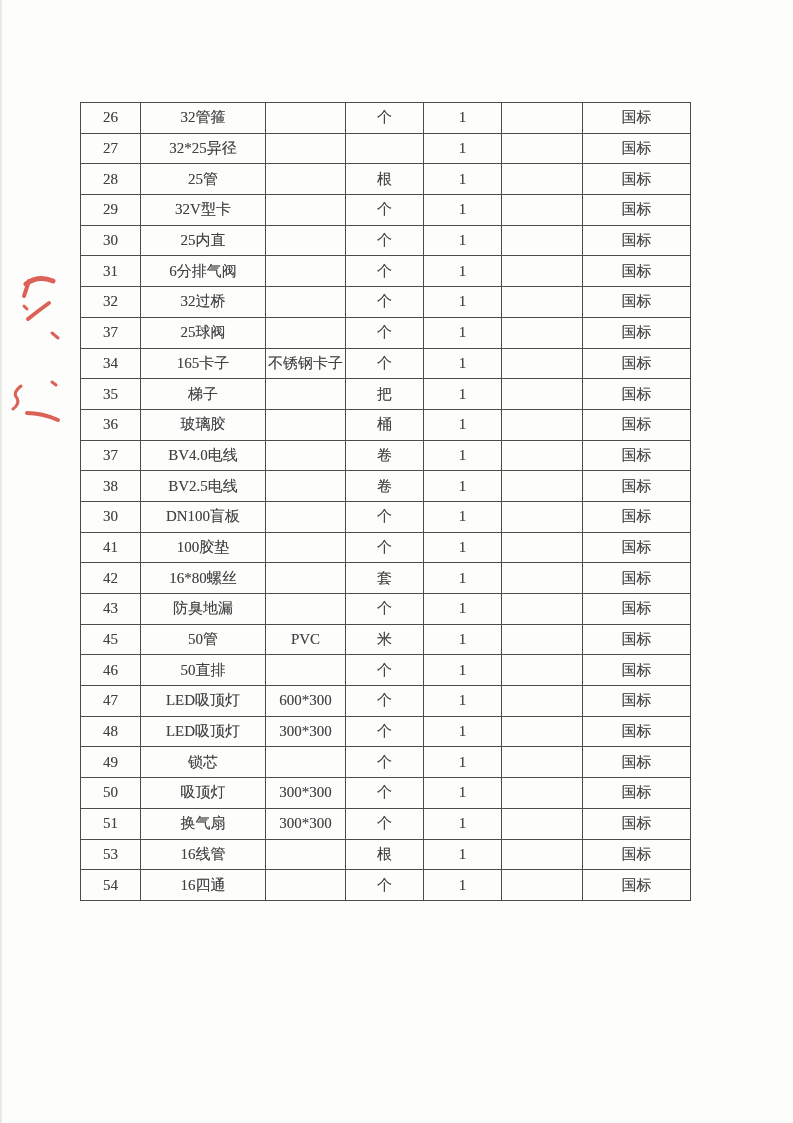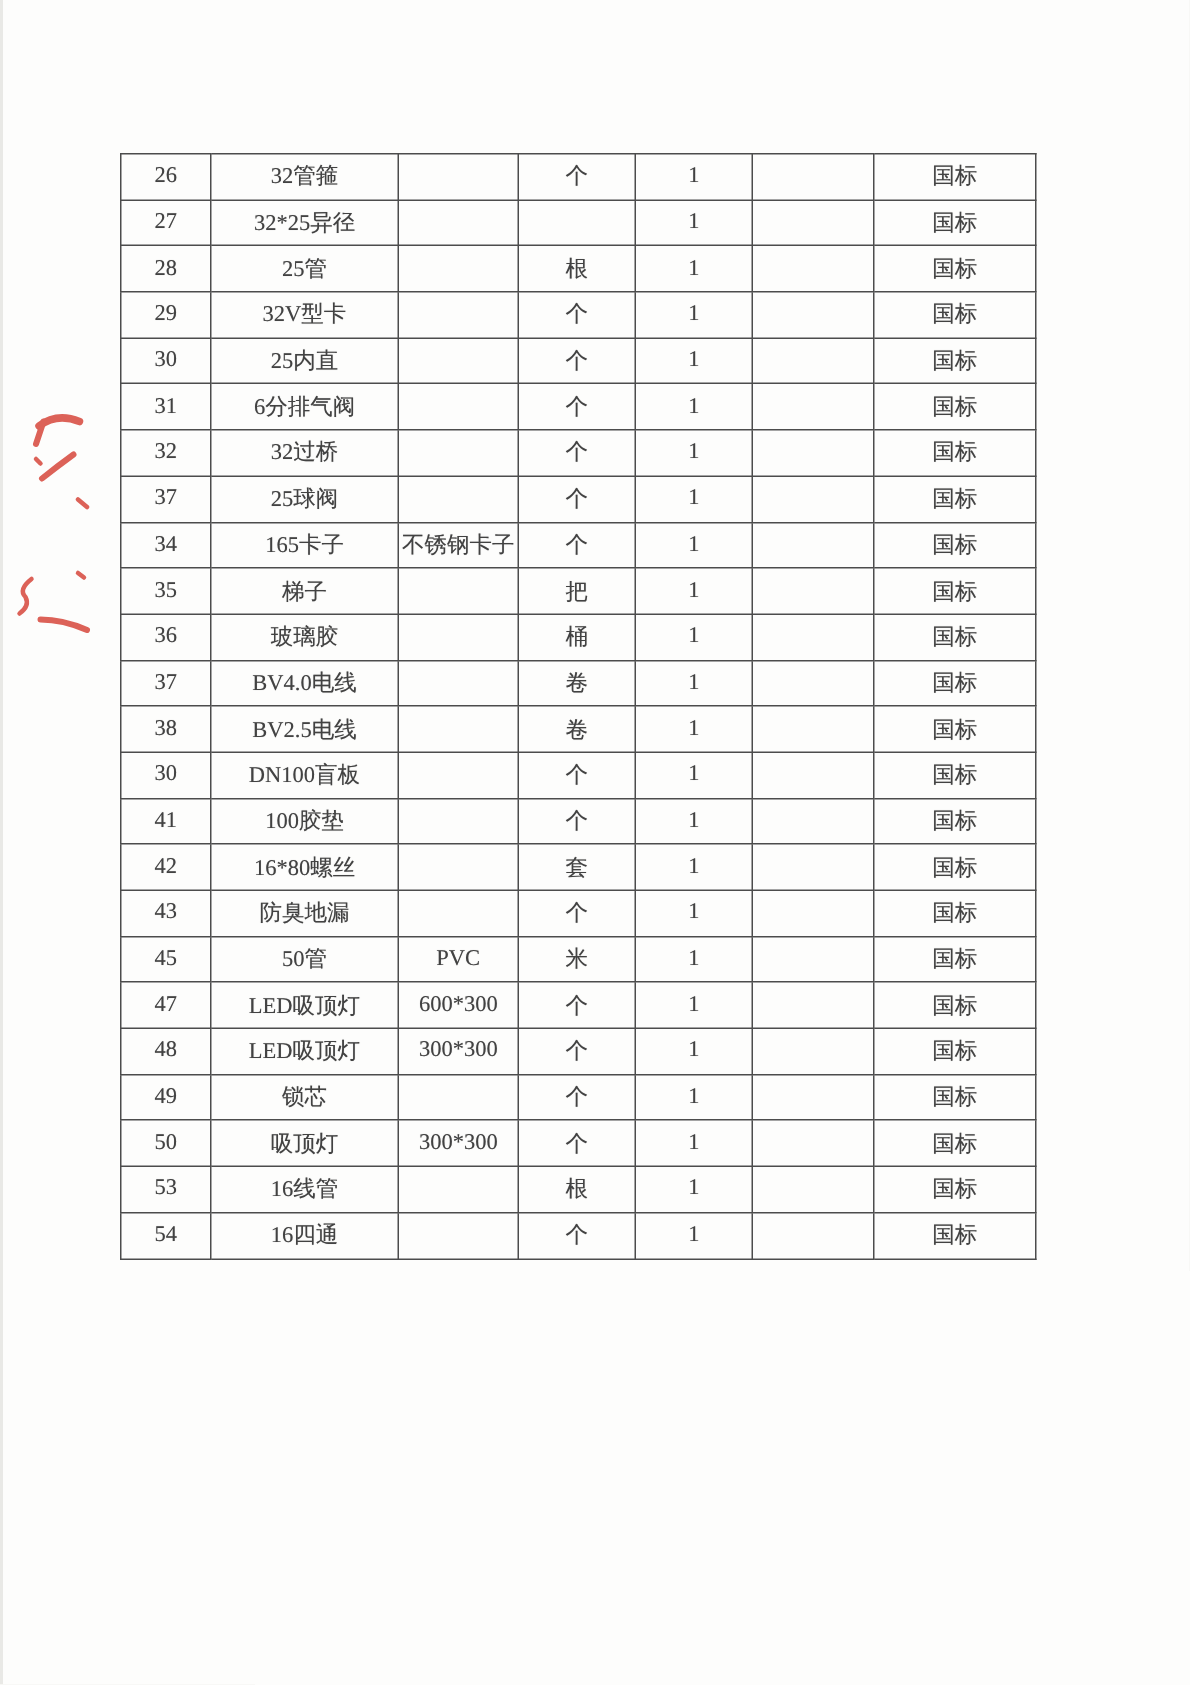--- a/index.html
+++ b/index.html
@@ -239,20 +239,29 @@
         <tr>
           <td>45</td>
           <td>50管</td>
           <td>PVC</td>
           <td>米</td>
           <td>1</td>
           <td></td>
           <td>国标</td>
         </tr>
         <tr>
+          <td>46</td>
+          <td>50直排</td>
+          <td></td>
+          <td>个</td>
+          <td>1</td>
+          <td></td>
+          <td>国标</td>
+        </tr>
+        <tr>
           <td>47</td>
           <td>LED吸顶灯</td>
           <td>600*300</td>
           <td>个</td>
           <td>1</td>
           <td></td>
           <td>国标</td>
         </tr>
         <tr>
           <td>48</td>
@@ -275,20 +284,29 @@
         <tr>
           <td>50</td>
           <td>吸顶灯</td>
           <td>300*300</td>
           <td>个</td>
           <td>1</td>
           <td></td>
           <td>国标</td>
         </tr>
         <tr>
+          <td>51</td>
+          <td>换气扇</td>
+          <td>300*300</td>
+          <td>个</td>
+          <td>1</td>
+          <td></td>
+          <td>国标</td>
+        </tr>
+        <tr>
           <td>53</td>
           <td>16线管</td>
           <td></td>
           <td>根</td>
           <td>1</td>
           <td></td>
           <td>国标</td>
         </tr>
         <tr>
           <td>54</td>

